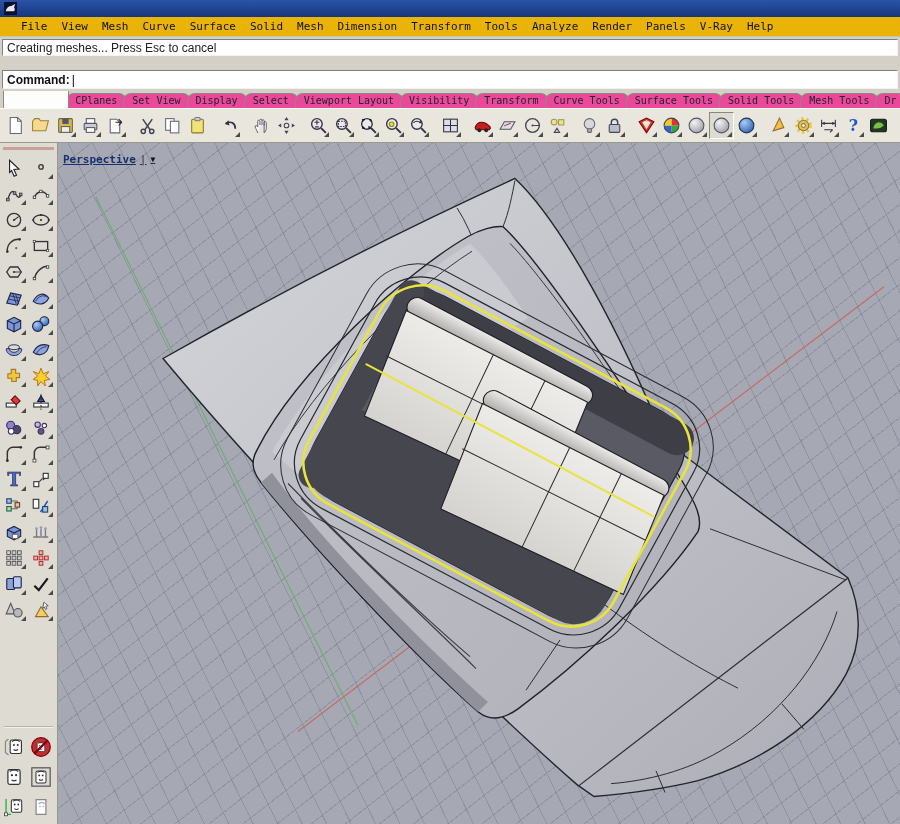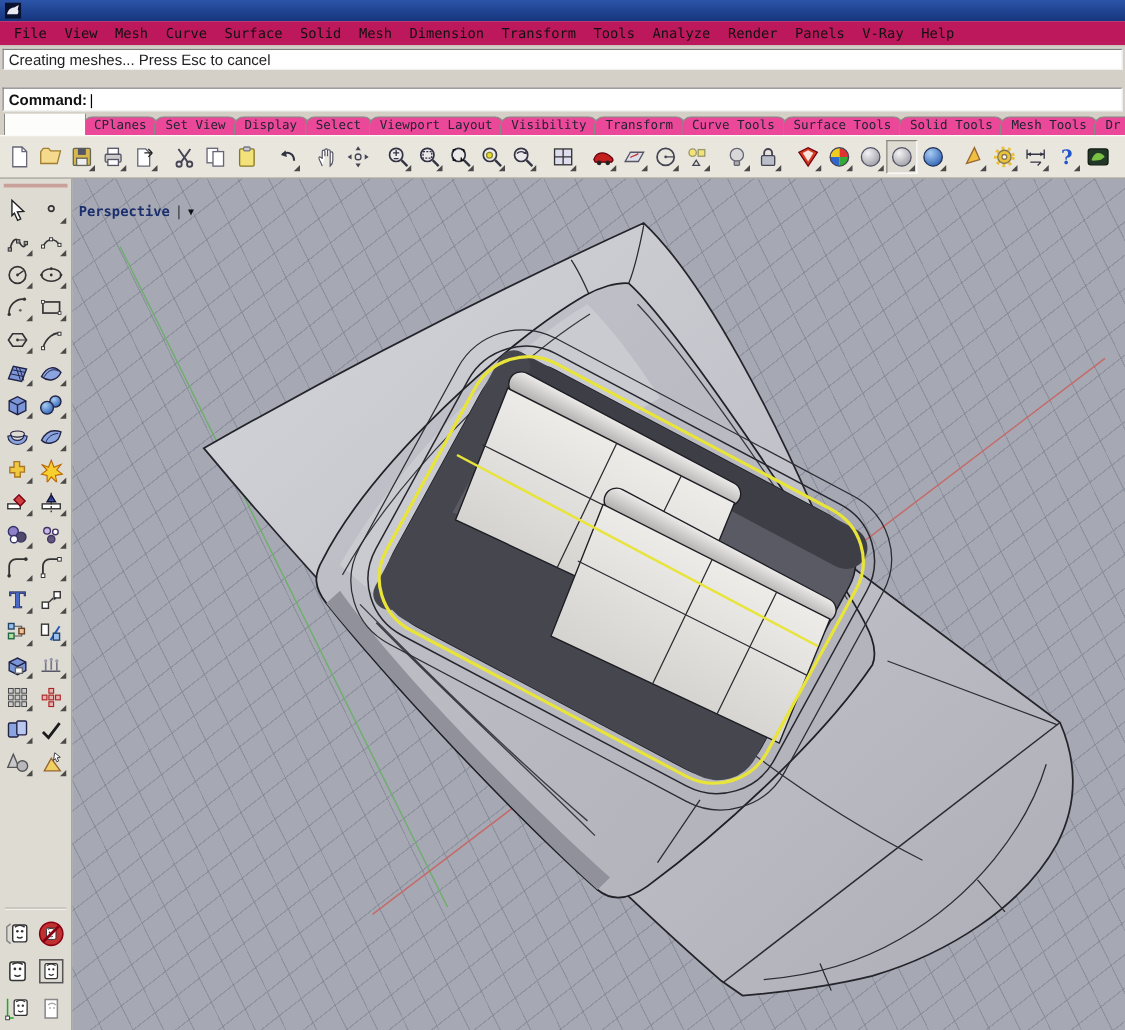--- a/index.html
+++ b/index.html
@@ -8,22 +8,22 @@
          font-family:"Liberation Sans", sans-serif; font-size:12px; color:#111; }
 
   
   .titlebar { height:17px; background:linear-gradient(#2b54a8,#16357d);
     display:flex; align-items:center; gap:4px; padding:0 4px; flex:0 0 auto; }
   .titlebar .logo { width:13px; height:13px; flex:0 0 auto; }
   .titlebar .title { color:#fff; font:bold 11px "DejaVu Sans Mono", monospace;
     white-space:nowrap; letter-spacing:.3px; }
 
   
-  .menubar { height:20px; background:#be185d; border-bottom:1px solid #c6c2b6;
-    display:flex; align-items:center; padding-left:4px; flex:0 0 auto; }
+  .menubar { height:20px; background:#eab308; border-bottom:1px solid #c6c2b6;
+    display:flex; align-items:center; padding-left:14px; flex:0 0 auto; }
   .menu-item { padding:2px 7px; font:11px "DejaVu Sans Mono", monospace; color:#111;
     white-space:nowrap; cursor:default; }
 
   
   .cmdarea { padding:2px 2px 2px 2px; background:#d4d0c8; flex:0 0 auto; }
   .cmdbox { background:#fff; border:1px solid; border-color:#7f7f7f #f2f2f2 #f2f2f2 #7f7f7f;
     height:17px; display:flex; align-items:center; padding:4px 4px; white-space:nowrap; overflow:hidden;}
   .cmdbox.cmdline { height:19px; margin-top:14px; }
   .cmd-history-text { color:#222; }
   .cmd-label { font-weight:bold; margin-right:2px; }
@@ -71,22 +71,22 @@
   .tools-bottom .sicon { width:22px; height:22px; }
 
   
   .viewport { flex:1; position:relative; overflow:hidden;
     background-color:#a6a9b3;
     background-image:
       repeating-linear-gradient(142deg, rgba(122,127,142,0) 0 20px, rgba(122,127,142,.5) 20px 21px),
       repeating-linear-gradient(64deg,  rgba(122,127,142,0) 0 21px, rgba(122,127,142,.5) 21px 22px);
   }
   .viewport svg.scene { position:absolute; inset:0; width:100%; height:100%; }
-  .vp-label { position:absolute; top:20px; left:5px; display:flex; align-items:center; gap:4px;
-    font:bold 11px "DejaVu Sans Mono", monospace; color:#1b2e6e; z-index:10; }
+  .vp-label { position:absolute; top:10px; left:5px; display:flex; align-items:center; gap:4px;
+    font:bold 11px "DejaVu Sans Mono", monospace; color:#1b2e6e; z-index:10;text-decoration:underline; }
   .vp-label .vp-div { color:#333; font-weight:normal; }
   .vp-label .vp-arrow { font-size:8px; color:#111; }
 
   .sprite { position:absolute; width:0; height:0; overflow:hidden; }
 </style>
 </head>
 <body>
 
 <svg class="sprite" aria-hidden="true">
 <defs>

